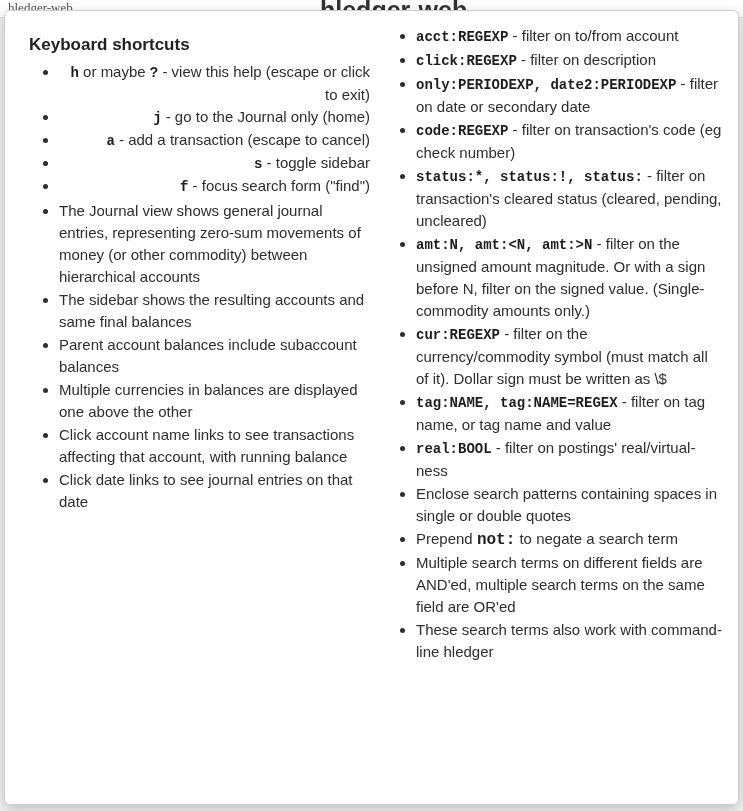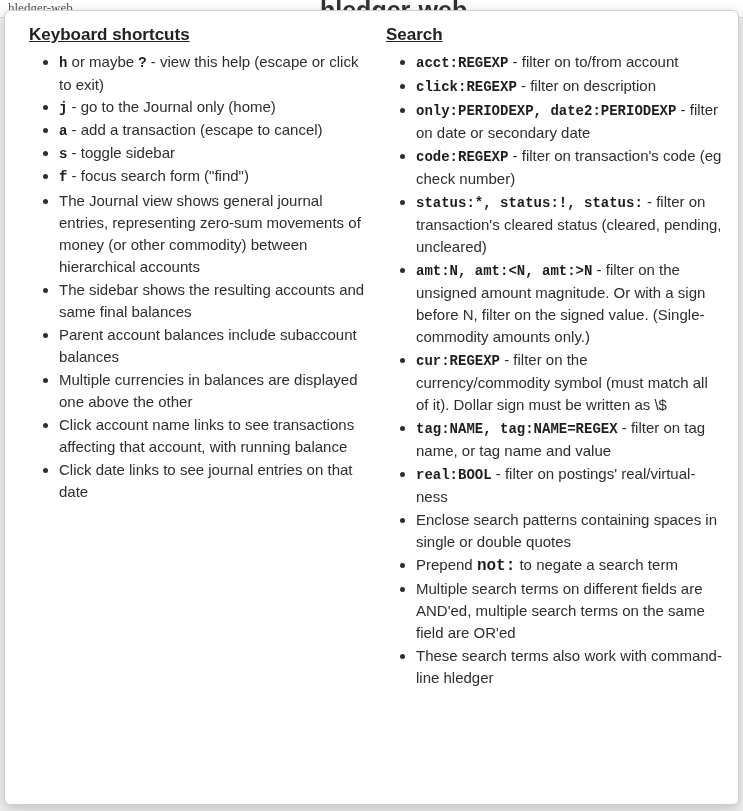--- a/index.html
+++ b/index.html
@@ -83,33 +83,33 @@
     height: 734px;
   }
   .col-left { width: 360px; padding-right: 8px; }
   .col-right { width: 347px; }
   h3.sec {
     font-size: 17px;
     font-weight: bold;
     color: #222;
     margin: 8px 0 6px 8px;
   }
-  h3.sec.first { margin-top: 0; text-decoration: underline; }
+  h3.sec.first { margin-top: 10px; }
   ul.list {
     margin: 0 0 2px 0;
     padding-left: 38px;
     list-style: disc;
   }
   ul.list li {
     font-size: 15px;
     line-height: 22px;
     color: #2e2e2e;
     margin-bottom: 1px;
   }
-  ul.list.tight li { margin-bottom: 0px; }
+  ul.list.tight li { margin-bottom: 0px; text-align: right; }
   code, .kbd {
     font-family: "Liberation Mono", monospace;
     font-weight: bold;
     font-size: 14px;
     color: #1d1d1d;
   }
   .mono {
     font-family: "Liberation Mono", monospace;
     font-size: 16px;
     color: #1d1d1d;
@@ -165,21 +165,20 @@
           <li>Parent account balances include subaccount balances</li>
           <li>Multiple currencies in balances are displayed one above the other</li>
           <li>Click account name links to see transactions affecting that account, with running balance</li>
           <li>Click date links to see journal entries on that date</li>
         </ul>
 
       </div>
 
       <div class="col-right">
 
-        <h3 class="sec first">Search</h3>
         <ul class="list">
           <li>
             <code>acct:REGEXP</code><span> - filter on to/from account</span>
           </li>
           <li>
             <code>click:REGEXP</code><span> - filter on description</span>
           </li>
           <li>
             <code>only:PERIODEXP, date2:PERIODEXP</code><span> - filter on date or secondary date</span>
           </li>

